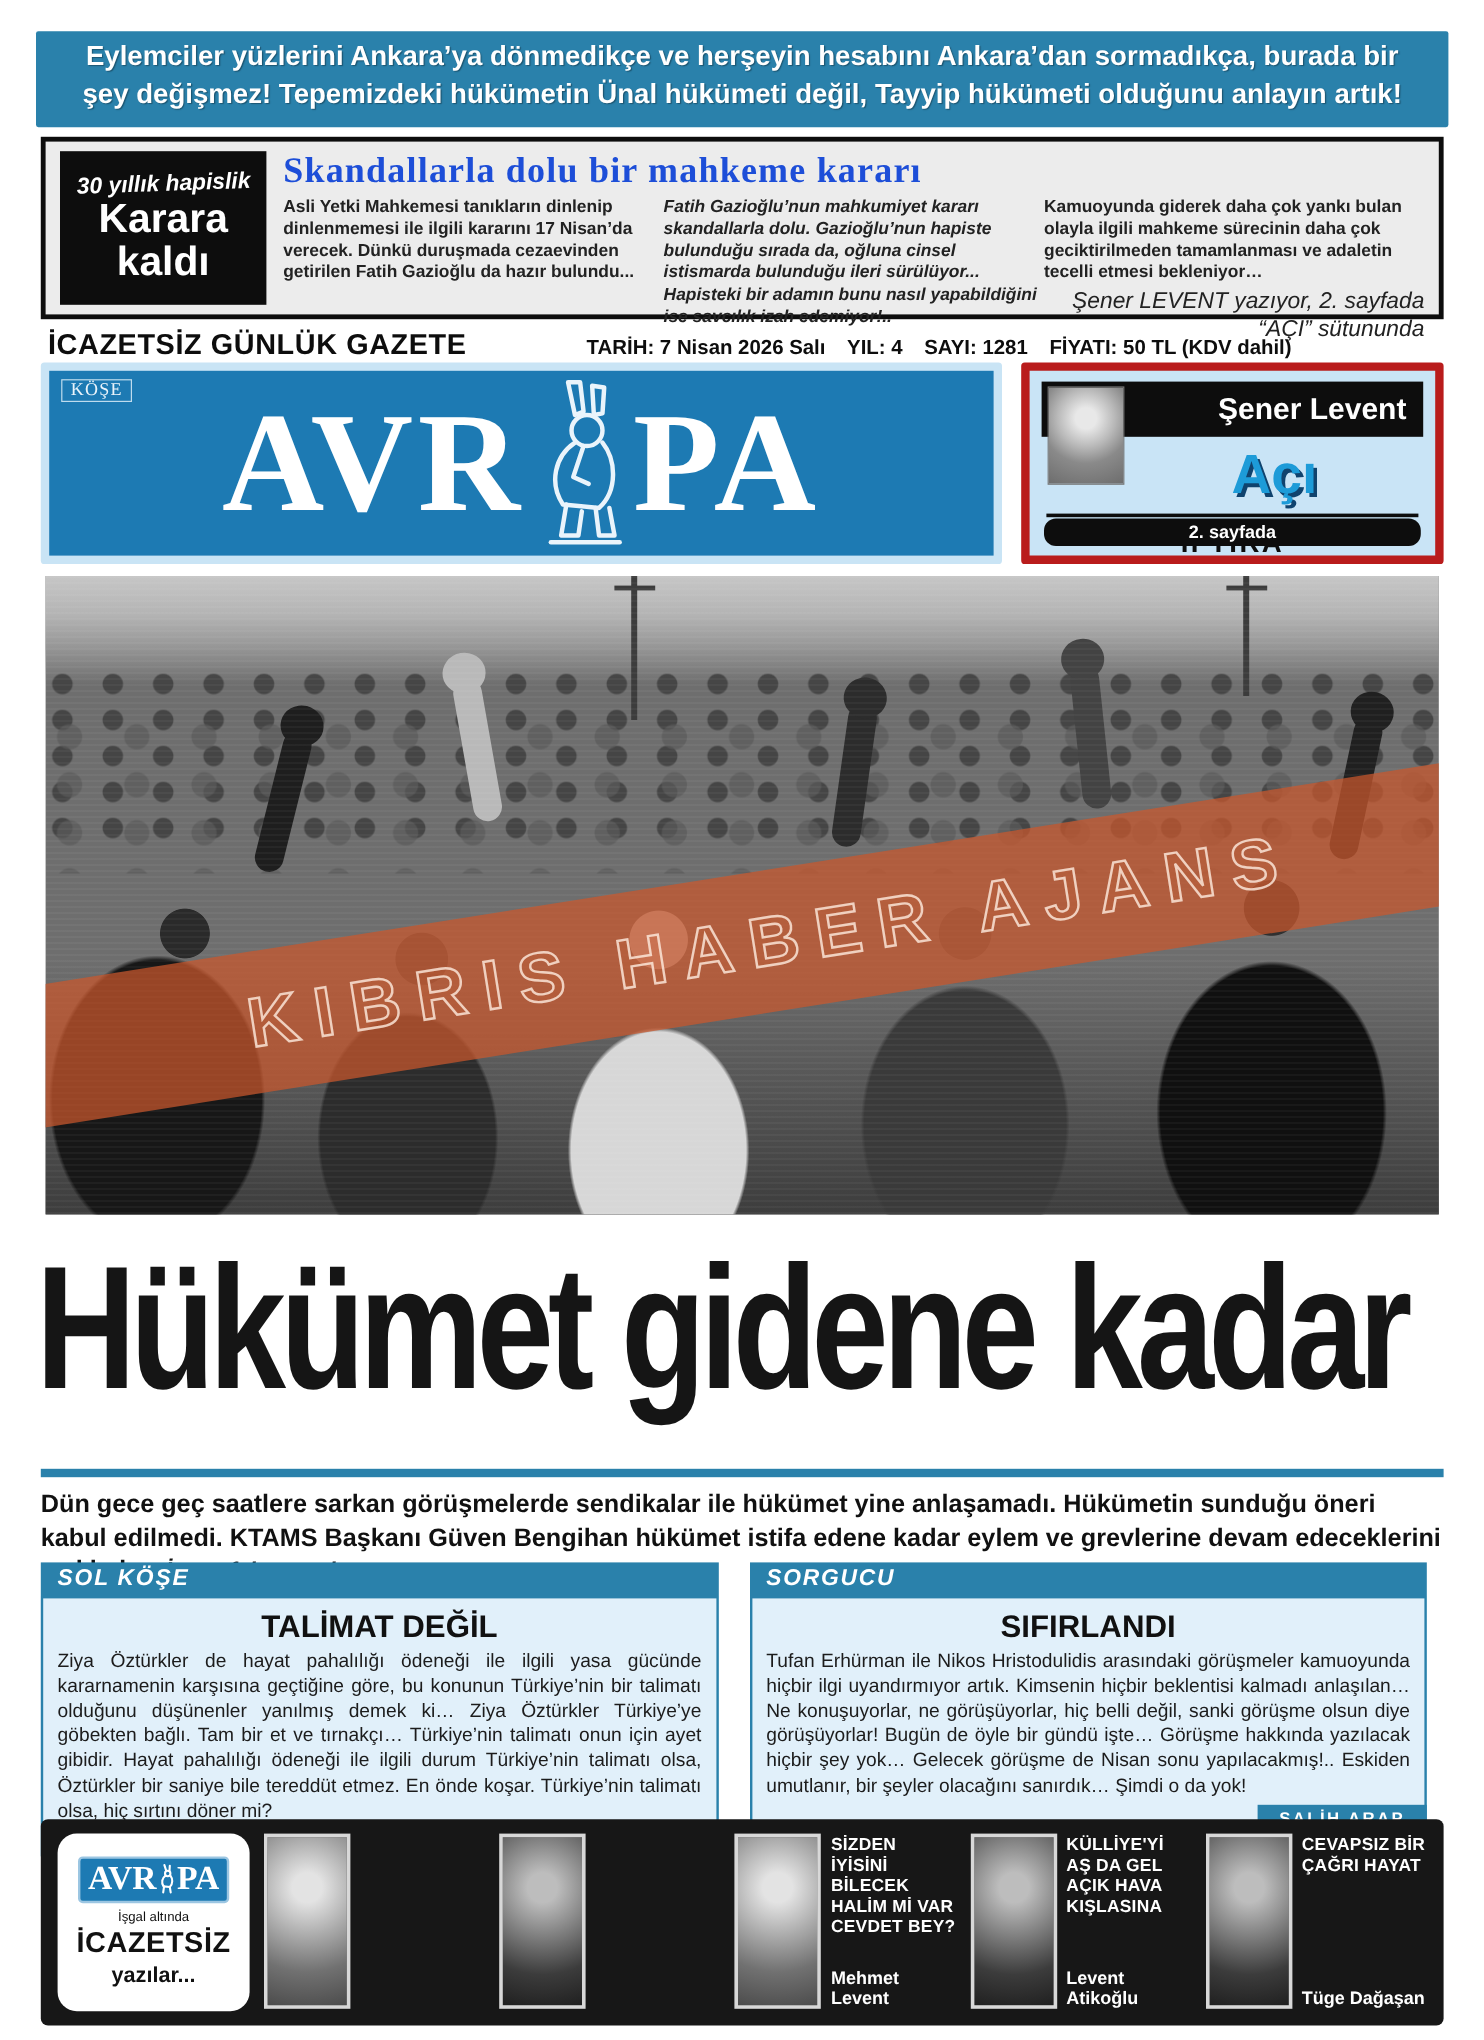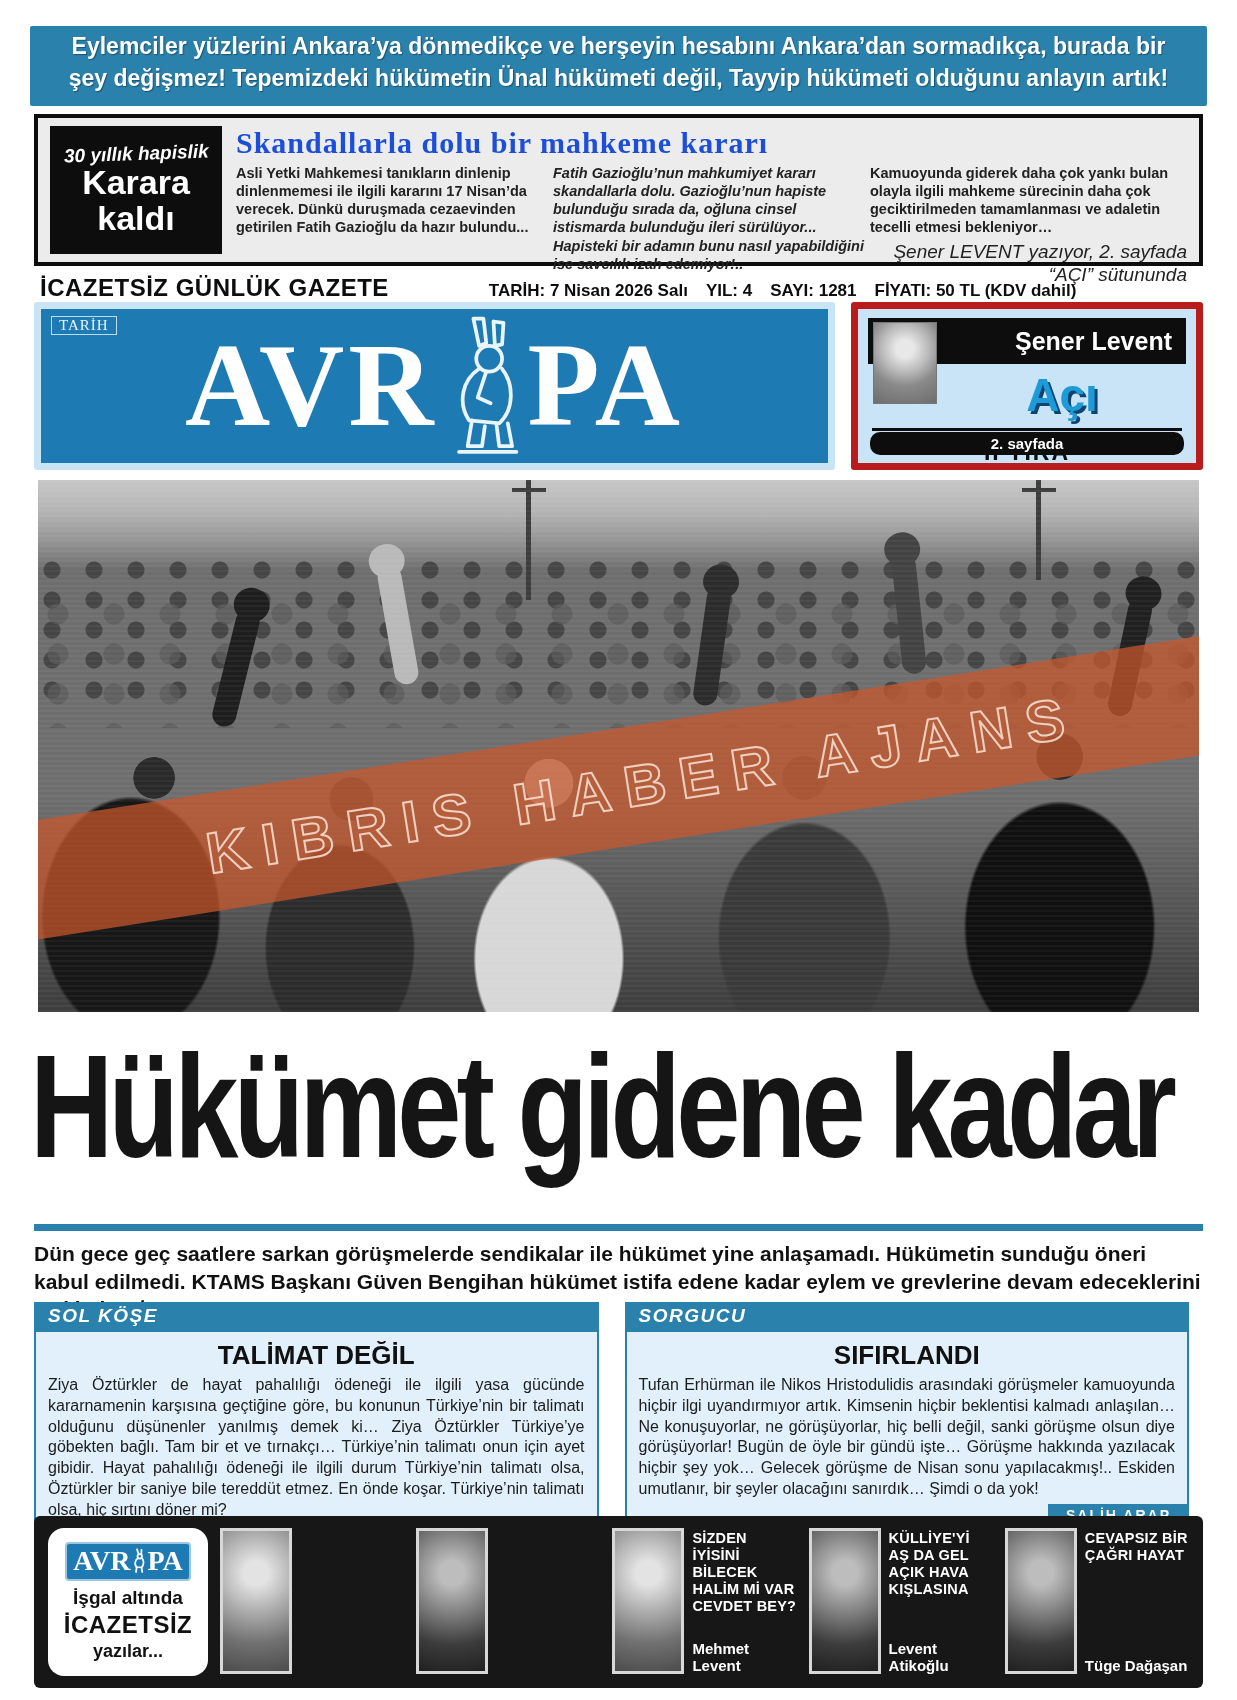--- a/index.html
+++ b/index.html
@@ -118,21 +118,21 @@
 
   
   .strip { position:absolute; left:34px; right:34px; top:1516px; height:172px; background:#171717;
     border-radius:6px; display:flex; gap:12px; padding:12px 14px; }
   .logo-card { width:160px; flex:none; background:#fff; border-radius:16px; display:flex;
     flex-direction:column; align-items:center; justify-content:center; gap:2px; padding:6px; }
   .mini-logo { background:#1d7ab3; border:2px solid #9cc6e2; border-radius:4px; color:#fff;
     font-family:"Liberation Serif", serif; font-weight:bold; font-size:28px; line-height:1;
     padding:3px 6px 4px; display:flex; align-items:center; }
   .mini-logo svg { height:26px; width:15px; margin:0 1px; }
-  .logo-card .l1 { font-size:19px; font-weight:bold; color:#111; margin-top:4px; }
+  .logo-card .l1 { font-size:11px; font-weight:normal; color:#111; margin-top:4px; }
   .logo-card .l2 { font-size:24px; font-weight:800; color:#111; letter-spacing:.5px; }
   .logo-card .l3 { font-size:18px; font-weight:bold; color:#111; }
   .author-cell { flex:1; display:flex; gap:8px; color:#fff; cursor:pointer; min-width:0; }
   .author-photo { width:72px; height:146px; flex:none; border:3px solid #d8d8d8;
     background:radial-gradient(circle at 50% 30%, #e3e3e3 12%, #a9a9a9 40%, #717171 68%, #4c4c4c 100%); }
   .author-photo.dark { background:radial-gradient(circle at 50% 30%, #bdbdbd 12%, #7e7e7e 40%, #3c3c3c 70%, #202020 100%); }
   .author-texts { display:flex; flex-direction:column; justify-content:space-between; padding:2px 0; min-width:0; }
   .author-teaser { font-size:14.5px; font-weight:bold; line-height:1.18; letter-spacing:.2px; }
   .author-name { font-size:15px; font-weight:bold; }
 </style>
@@ -170,21 +170,21 @@
       <span>TARİH: 7 Nisan 2026 Salı</span>
       <span>YIL: 4</span>
       <span>SAYI: 1281</span>
       <span>FİYATI: 50 TL (KDV dahil)</span>
     </div>
   </div>
 
   <div class="masthead-row">
     <div class="mast-frame">
       <div class="mast-blue">
-        <div class="eski">TARİH</div>
+        <div class="eski">KÖŞE</div>
         <div class="mast-word">
           <span>AVR</span>
           <svg class="statue" viewBox="0 0 60 100">
             <g fill="none" stroke="#eaf4fb" stroke-width="2.6" stroke-linejoin="round" stroke-linecap="round">
               <path d="M24 3 L28 22 L33 20 L31 3 Z"></path>
               <path d="M38 5 L39 22 L44 21 L45 6 Z"></path>
               <circle cx="35" cy="31" r="9"></circle>
               <path d="M28 38 C16 46 13 62 21 74 L42 76 C53 66 52 48 44 38"></path>
               <path d="M33 40 L27 58 L36 62"></path>
               <path d="M23 74 L20 92 L30 92 L32 78"></path>

